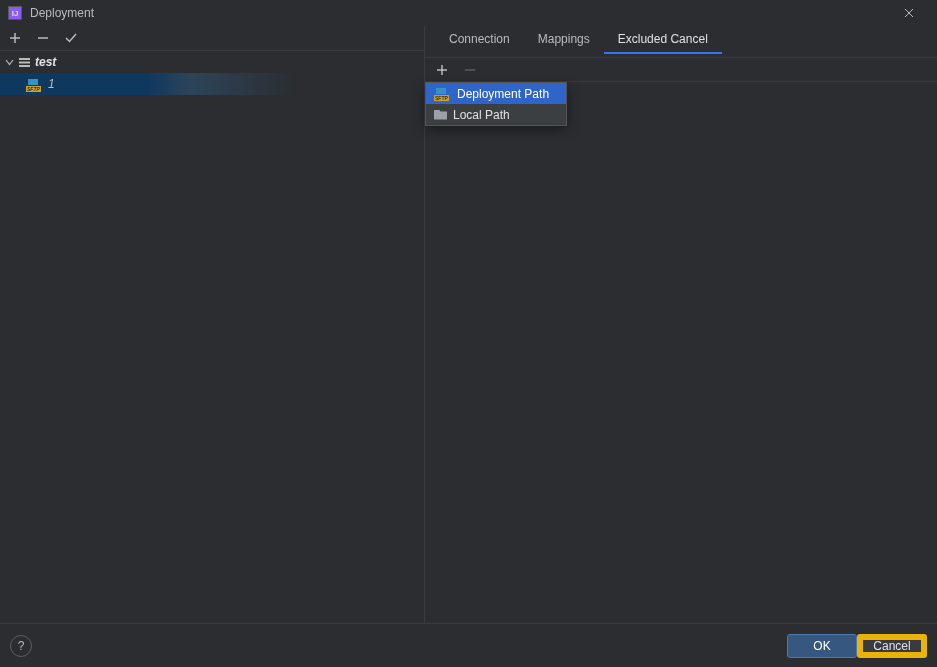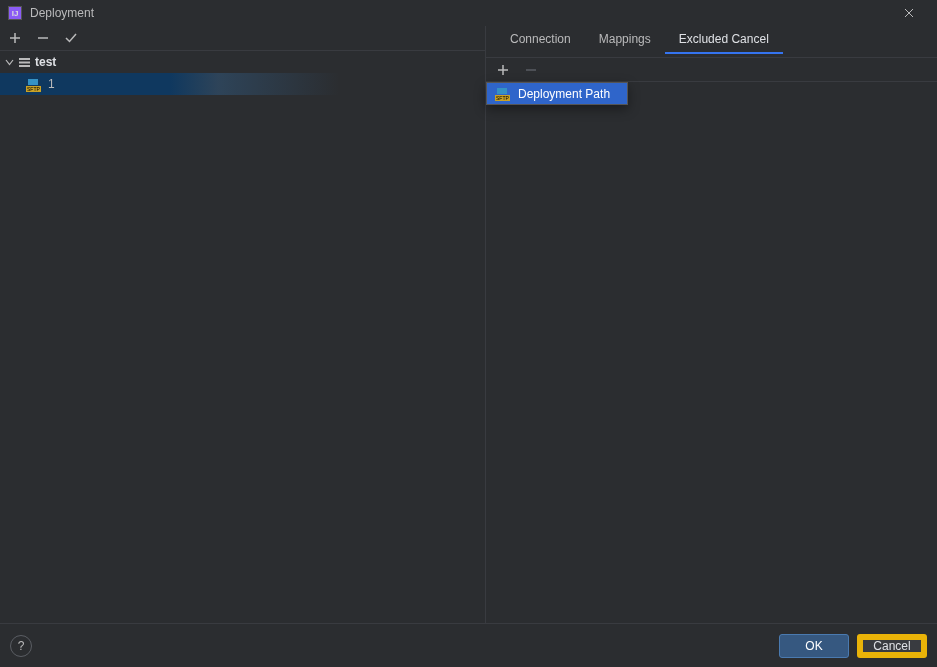--- a/index.html
+++ b/index.html
@@ -25,21 +25,21 @@
   html,body{margin:0;padding:0;width:937px;height:667px;background:var(--bg);color:var(--text);overflow:hidden;}
   .window{width:937px;height:667px;display:flex;flex-direction:column;background:var(--bg);}
   
   .titlebar{height:26px;display:flex;align-items:center;padding:0 8px;background:var(--bg);gap:8px;}
   .app-icon{width:14px;height:14px;background:#8b5cf6;border:1px solid #555;display:flex;align-items:center;justify-content:center;color:#ddd;font-size:8px;font-weight:bold;}
   .title-text{flex:1;}
   .win-btn{width:40px;height:26px;display:flex;align-items:center;justify-content:center;color:var(--text);}
   
   .body{flex:1;display:flex;min-height:0;}
   
-  .left-panel{width:486px;display:flex;flex-direction:column;border-right:1px solid var(--border-light);}
+  .left-panel{width:425px;display:flex;flex-direction:column;border-right:1px solid var(--border-light);font-style:italic;}
   .left-toolbar{height:24px;display:flex;align-items:center;padding:0 6px;gap:10px;}
   .tool-btn{width:18px;height:18px;display:flex;align-items:center;justify-content:center;color:var(--text);cursor:pointer;}
   .tool-btn.disabled{color:#545658;}
   .tree{flex:1;overflow:auto;border-top:1px solid var(--border-light);}
   .tree-row{display:flex;align-items:center;height:22px;padding-left:4px;gap:4px;}
   .tree-row.group{font-weight:bold;color:var(--text-bright);}
   .tree-row.selected{background:linear-gradient(to right,var(--selection) 0%,var(--selection) 35%,rgba(51,110,165,0.35) 45%,transparent 70%);}
   .arrow-down{width:10px;height:10px;display:flex;align-items:center;justify-content:center;color:var(--text);}
   .sftp-icon{width:14px;height:11px;position:relative;}
   .sftp-icon::before{content:"";position:absolute;top:0;left:2px;width:10px;height:6px;background:#3592c4;}
@@ -57,21 +57,21 @@
   .menu-item.selected{background:var(--row-selected);color:#fff;}
   .folder-icon{width:13px;height:10px;background:#9da0a8;clip-path:polygon(0 0,40% 0,50% 20%,100% 20%,100% 100%,0 100%);}
   
   .content-area{flex:1;display:flex;flex-direction:column;align-items:center;justify-content:center;gap:8px;color:var(--text-dim);}
   .link{color:var(--link);text-decoration:underline;cursor:pointer;}
   
   .hint{padding:6px 12px 4px;color:var(--text-dim);text-align:left;}
   
   .footer{height:44px;display:flex;align-items:center;justify-content:space-between;padding:0 10px;border-top:1px solid var(--border-light);}
   .help-btn{width:22px;height:22px;border-radius:50%;border:1px solid #5a5d63;display:flex;align-items:center;justify-content:center;color:var(--text);cursor:pointer;}
-  .footer-buttons{display:flex;gap:8px;}
+  .footer-buttons{display:flex;gap:0;}
   .btn{min-width:70px;height:24px;display:flex;align-items:center;justify-content:center;background:var(--button-bg);border:6px solid #eab308;color:var(--text-bright);cursor:pointer;border-radius:3px;}
   .btn.primary{background:#365880;border:1px solid #4a7ab0;color:#fff;}
   svg{display:block;}
 </style>
 </head>
 <body>
 
 <div class="window">
 
   <div class="titlebar">
@@ -143,20 +143,24 @@
           <svg width="12" height="12" viewBox="0 0 12 12">
               <path d="M1 6 H11" stroke="#5a5d63" stroke-width="1.5"></path>
             </svg>
         </div>
 
         <div class="popup-menu">
           <div class="menu-item selected">
             <span class="sftp-icon"></span>
             <span style="margin-left:3px;">Deployment Path</span>
           </div>
+          <div class="menu-item">
+            <span class="folder-icon"></span>
+            <span>Local Path</span>
+          </div>
         </div>
       </div>
 
 
     </div>
   </div>
 
   <div class="footer">
     <div class="help-btn">?</div>
     <div class="footer-buttons">

